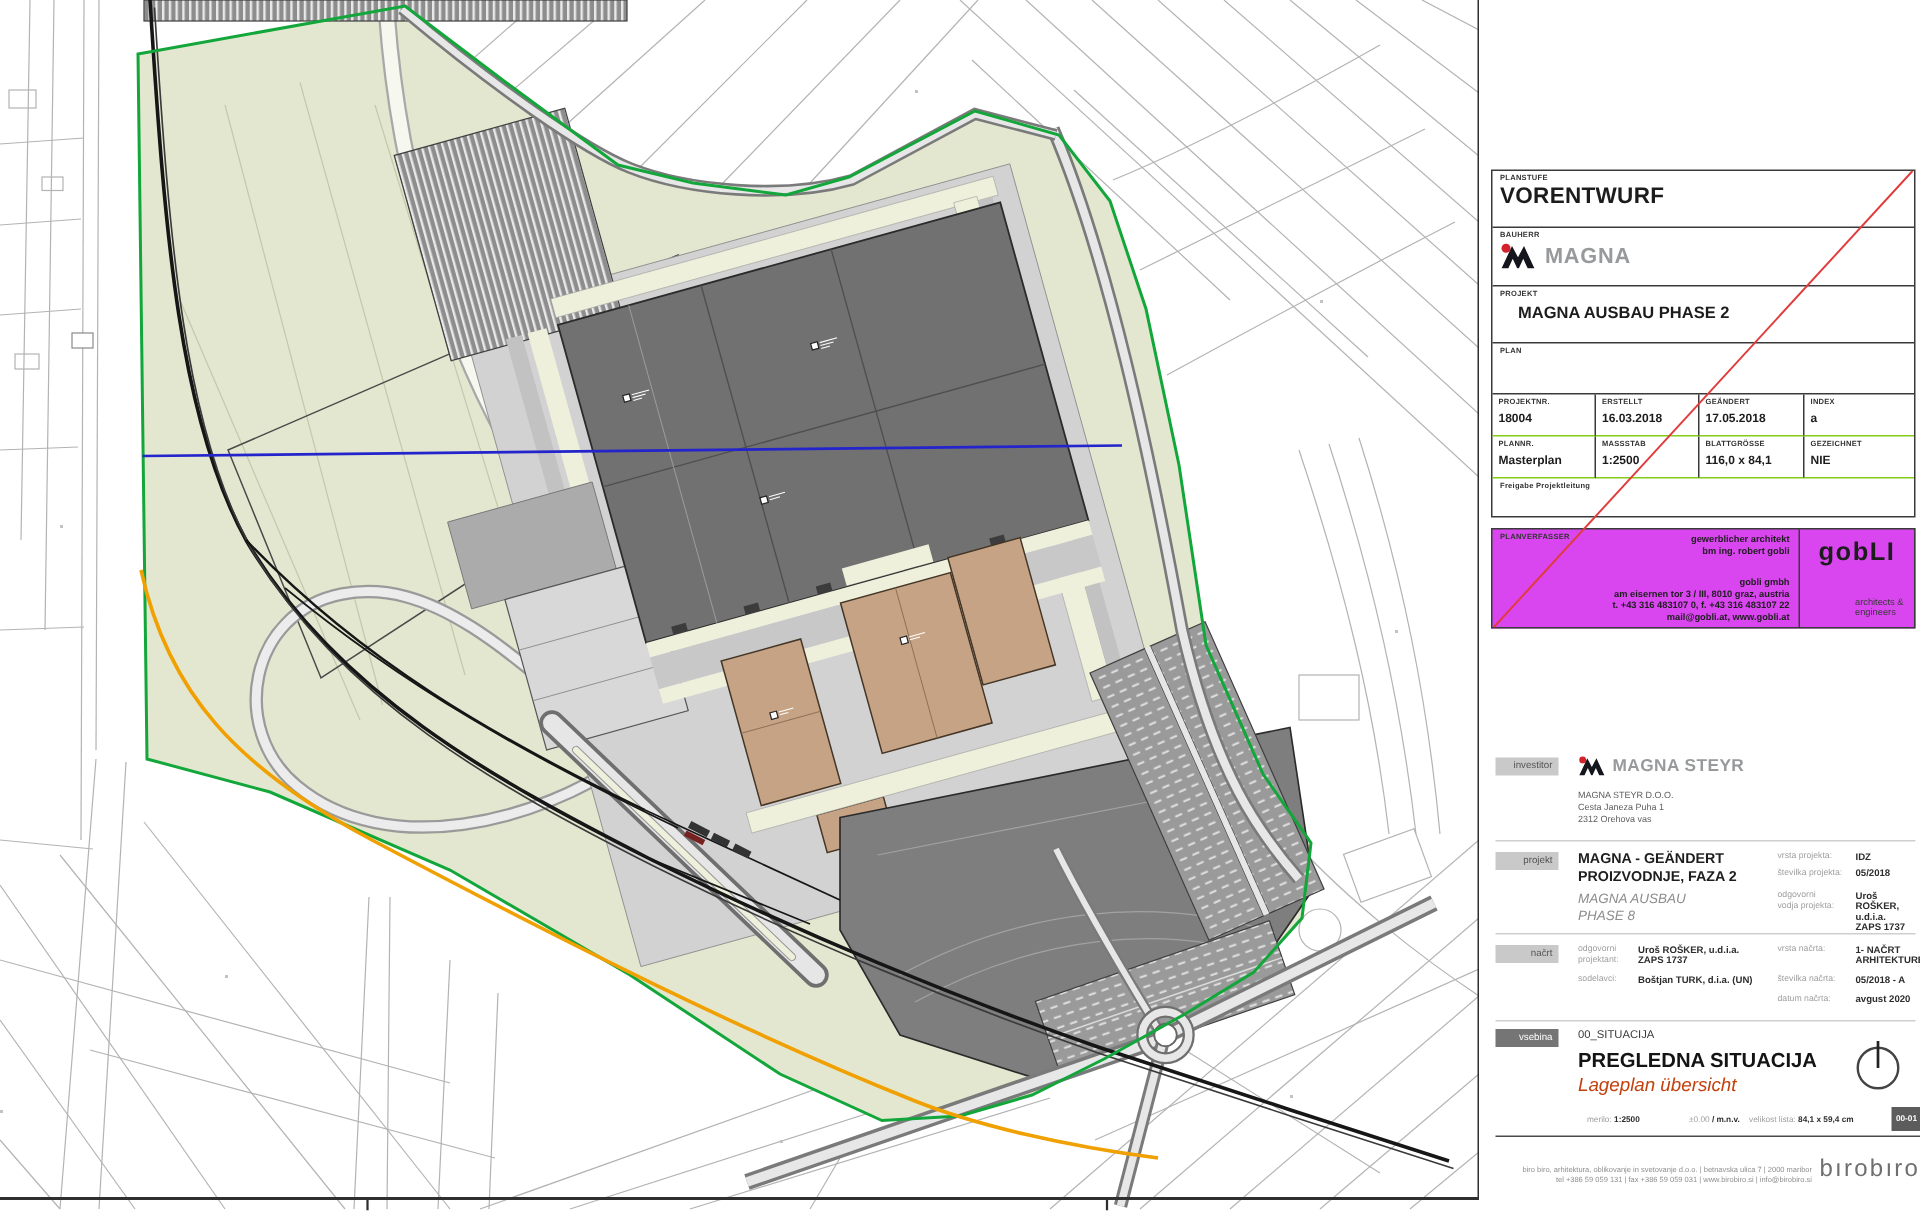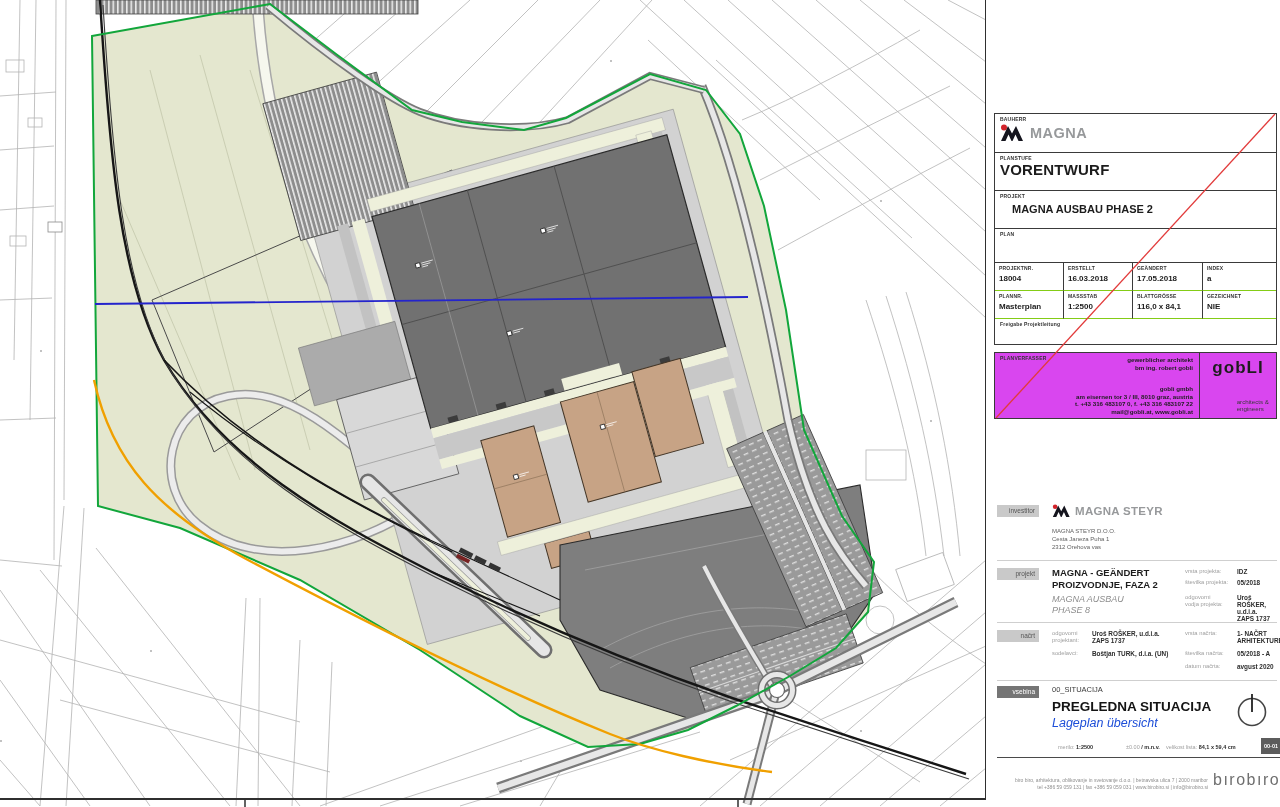--- a/index.html
+++ b/index.html
@@ -41,21 +41,21 @@
   .badge.dark { background:#757575; color:#fff; }
   .sep { position:absolute; left:997px; width:280px; border-top:1px solid #cfcfcf; }
   .addr { font-size:6px; line-height:8px; color:#5f5f5f; }
   .pt1 { font-size:9.5px; font-weight:bold; line-height:12px; color:#1d1d1d; }
   .pt2 { font-size:9px; font-style:italic; color:#8d8d8d; line-height:11px; margin-top:3px; }
   .pair { display:flex; margin-bottom:4px; }
   .pair .pl { color:#9e9e9e; font-size:5.8px; line-height:7px; width:52px; flex:none; }
   .pair .pvl { font-weight:bold; font-size:6.4px; line-height:7px; color:#2d2d2d; }
   .code { font-size:7.5px; color:#3a3a3a; }
   .maptitle { font-size:13.5px; font-weight:bold; color:#141414; margin-top:5px; }
-  .mapsub { font-size:12.5px; font-style:italic; color:#1d4ed8; margin-top:2px; }
+  .mapsub { font-size:12.5px; font-style:italic; color:#c2410c; margin-top:2px; }
   .meta { font-size:5.5px; color:#9e9e9e; }
   .meta b { color:#2d2d2d; }
   .badge0001 { position:absolute; left:1261px; top:738px; width:20px; height:16px;
                background:#5c5c5c; color:#fff; font-size:5.5px; line-height:16px;
                text-align:center; font-weight:bold; }
   .botrule { position:absolute; left:997px; top:757px; width:284px;
              border-top:1.5px solid #4a4a4a; }
   .footer { position:absolute; left:1000px; top:777px; width:208px; text-align:right;
             font-size:5px; line-height:6.5px; color:#8f8f8f; }
   .biro { position:absolute; left:1213px; top:771px; font-size:16px; color:#6f6f6f;
@@ -322,35 +322,35 @@
 
   <g stroke="#2f2f2f">
     <line x1="986" y1="0" x2="986" y2="799" stroke-width="2"></line>
     <line x1="0" y1="799" x2="986" y2="799" stroke-width="2"></line>
     <line x1="245" y1="799" x2="245" y2="807" stroke-width="1.5"></line>
     <line x1="738" y1="799" x2="738" y2="807" stroke-width="1.5"></line>
   </g>
 </svg>
 
 <div class="tbA">
+  <div class="tbrow" style="height:38px">
+    <div class="microlbl">PLANSTUFE</div>
+    <div class="bigval">VORENTWURF</div>
+  </div>
   <div class="tbrow" style="height:39px">
     <div class="microlbl">BAUHERR</div>
     <div style="display:flex;align-items:center;gap:4px;margin-top:2px">
       <svg width="26" height="17" viewBox="0 0 26 17">
         <circle cx="4" cy="3.5" r="3" fill="#d2232a"></circle>
         <path d="M1,17 L8,2 L12,9.5 L16,2 L23,17 L18.5,17 L15.5,10.5 L12.5,17 L11.5,17 L8.5,10.5 L5.5,17 Z" fill="#15151e"></path>
       </svg>
       <span class="magna-word">MAGNA</span>
     </div>
   </div>
   <div class="tbrow" style="height:38px">
-    <div class="microlbl">PLANSTUFE</div>
-    <div class="bigval">VORENTWURF</div>
-  </div>
-  <div class="tbrow" style="height:38px">
     <div class="microlbl">PROJEKT</div>
     <div class="midval" style="margin-top:4px">MAGNA AUSBAU PHASE 2</div>
   </div>
   <div class="tbrow" style="height:34px">
     <div class="microlbl">PLAN</div>
   </div>
   <div class="tbgrid">
     <div class="tbcell">
         <div class="microlbl">PROJEKTNR.</div>
         <div class="v">18004</div>

